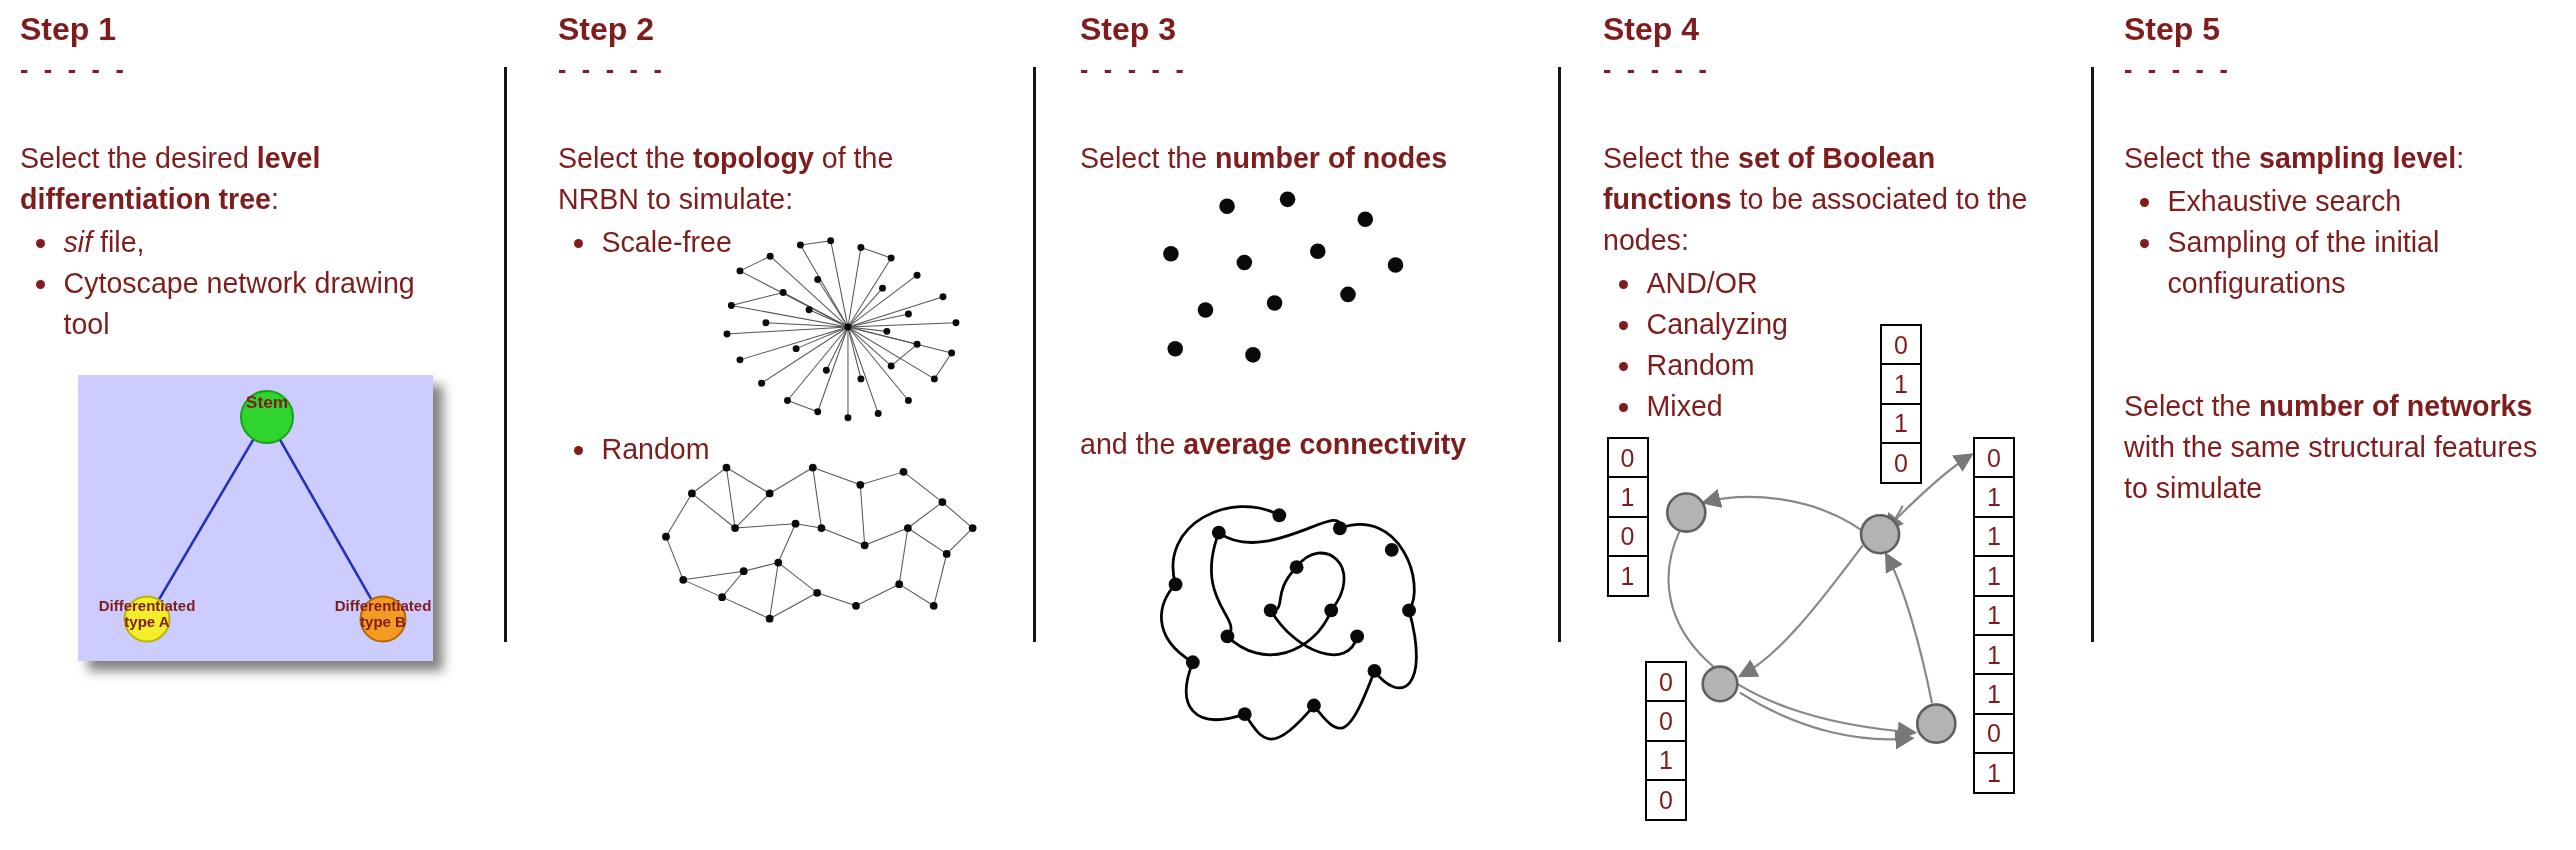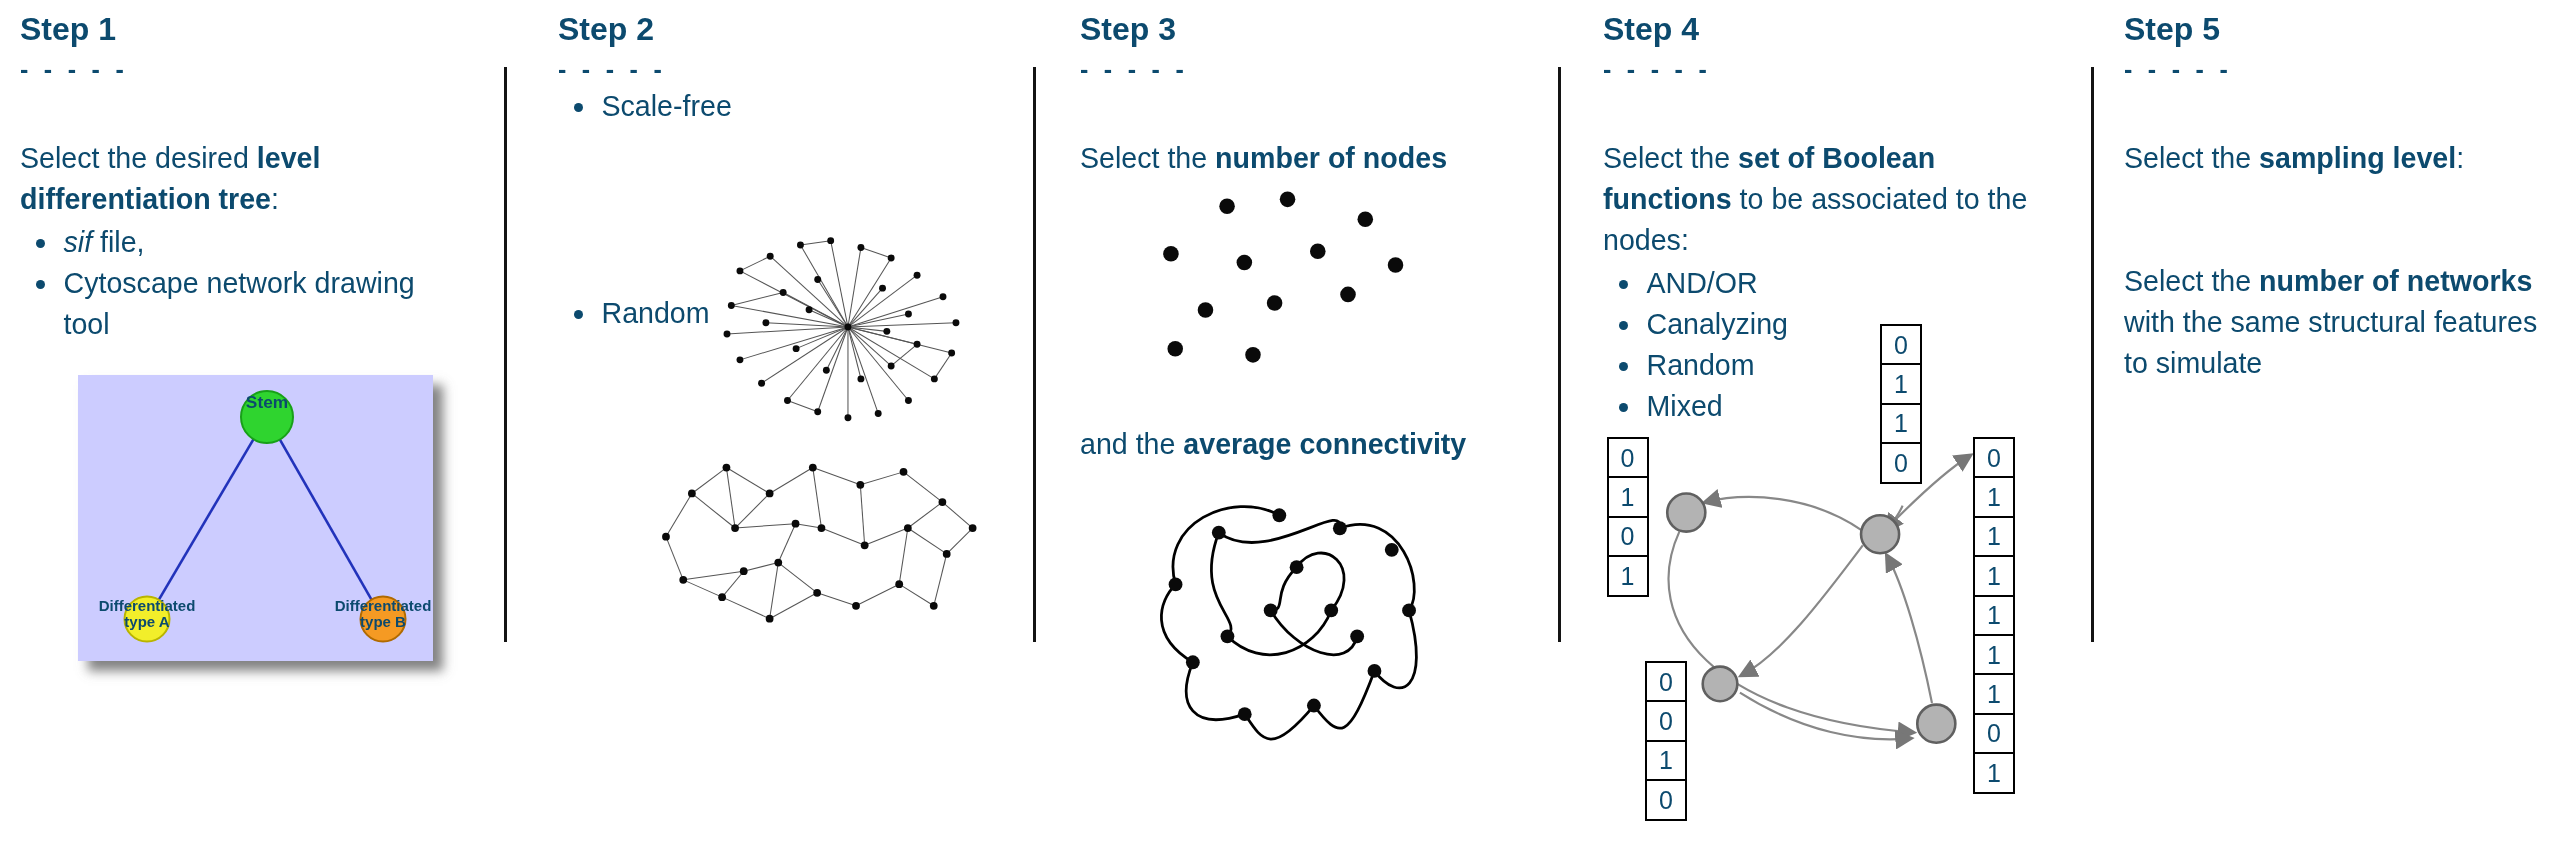--- a/index.html
+++ b/index.html
@@ -1,17 +1,17 @@
 <!DOCTYPE html>
 <html style="font-size:14px"><head>
 <meta charset="utf-8">
 <style>
   html,body{margin:0;padding:0;background:#fff;}
   #stage{position:relative;width:2576px;height:851px;background:#fff;overflow:hidden;
-         font-family:"Liberation Sans","DejaVu Sans",sans-serif;color:#0c4a6e;}
+         font-family:"Liberation Sans","DejaVu Sans",sans-serif;color:#7f1d1d;}
   .col{position:absolute;top:0;height:100%;padding-top:10.4px;box-sizing:border-box;}
   .step-title{font-size:32px;font-weight:bold;line-height:38px;margin:0;}
   .dashes{font-size:25px;font-weight:bold;letter-spacing:4.3px;margin-top:7px;line-height:29px;}
   .para{font-size:28.6px;line-height:41px;margin:54px 0 0 0;}
   .para b{font-weight:bold;}
   ul.bullets{margin:1.7px 0 0 0;padding-left:40px;font-size:28.6px;line-height:41px;list-style:disc;}
   ul.bullets li{padding-left:3.5px;}
   li.gap{margin-top:166px;}
   .divider{position:absolute;top:67px;width:2.6px;height:575px;background:#141414;}
   
@@ -66,20 +66,21 @@
         <div>type B</div>
       </div>
     </div>
   </div>
 
   <div class="divider" style="left:504px;"></div>
 
   <div class="col" style="left:558px;width:467px;">
     <div class="step-title">Step 2</div>
     <div class="dashes">- - - - -</div>
+    <p class="para" style="width:407px;"><span>Select the </span><b>topology</b><span> of the NRBN to simulate:</span></p>
     <ul class="bullets">
       <li><span>Scale-free</span></li>
       <li class="gap"><span>Random</span></li>
     </ul>
     <svg class="illus" style="left:130px;top:232px;" viewBox="0 0 340 250" width="294" height="216">
         <line x1="185" y1="110" x2="60" y2="45" stroke="#555" stroke-width="1.2"></line>
         <line x1="185" y1="110" x2="95" y2="28" stroke="#555" stroke-width="1.2"></line>
         <line x1="185" y1="110" x2="130" y2="15" stroke="#555" stroke-width="1.2"></line>
         <line x1="185" y1="110" x2="165" y2="10" stroke="#555" stroke-width="1.2"></line>
         <line x1="185" y1="110" x2="200" y2="18" stroke="#555" stroke-width="1.2"></line>
@@ -333,17 +334,21 @@
         </div>
     </div>
   </div>
 
   <div class="divider" style="left:2091px;"></div>
 
   <div class="col" style="left:2124px;width:450px;">
     <div class="step-title">Step 5</div>
     <div class="dashes">- - - - -</div>
     <p class="para" style="width:441px;"><span>Select the </span><b>sampling level</b><span>:</span></p>
+    <ul class="bullets" style="width:398px;">
+      <li><span>Exhaustive search</span></li>
+      <li><span>Sampling of the initial configurations</span></li>
+    </ul>
     <p class="para" style="margin-top:82px;width:441px;"><span>Select the </span><b>number of networks</b><span> with the same structural features to simulate</span></p>
   </div>
 
 </div>
 
 
 </body></html>

